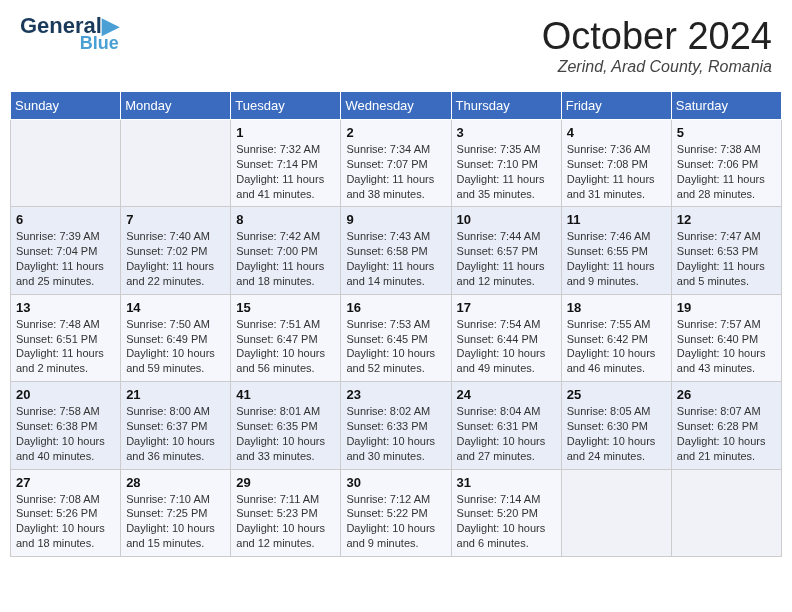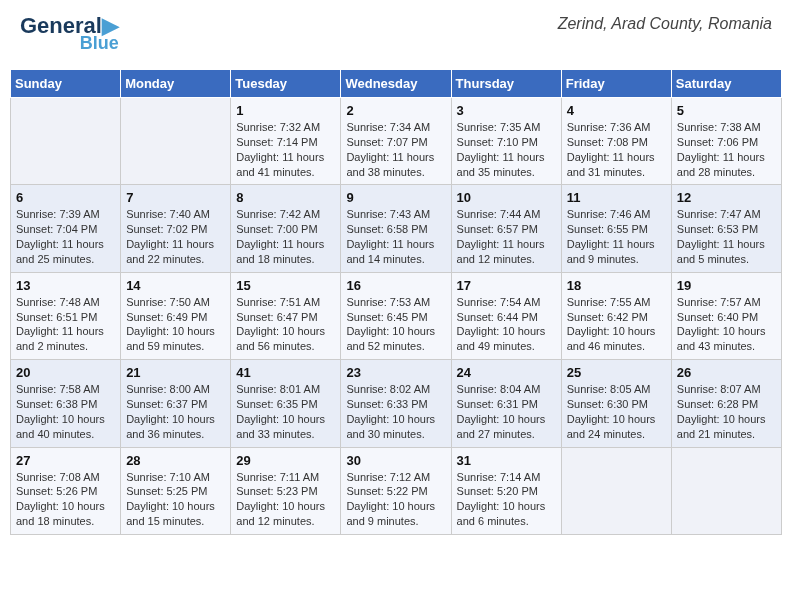--- a/index.html
+++ b/index.html
@@ -53,21 +53,21 @@
       width: 100%;
       border-collapse: collapse;
       font-size: 11px;
     }
     .calendar thead tr th {
       background-color: #3a6bbf;
       color: #fff;
       padding: 6px 4px;
       text-align: left;
       font-size: 13px;
-      font-weight: bold;
+      font-weight: normal;
       border: 1px solid #fff;
     }
     .calendar tbody tr {
       border-bottom: 1px solid #ddd;
     }
     .calendar tbody tr:nth-child(odd) {
       background-color: #f5f7fc;
     }
     .calendar tbody tr:nth-child(even) {
       background-color: #e8edf7;
@@ -99,20 +99,21 @@
 <body>
 
 <div class="header">
   <div class="logo">
     <div class="logo-line">
       <span class="logo-text">General<span>▶</span></span>
     </div>
     <div style="font-size:18px;font-weight:bold;color:#4a9fd4;margin-top:-4px;">Blue</div>
   </div>
   <div class="title-block">
+    <h1>October 2024</h1>
     <h2>Zerind, Arad County, Romania</h2>
   </div>
 </div>
 
 <table class="calendar">
   <thead>
     <tr>
     <th>Sunday</th>
         <th>Monday</th>
         <th>Tuesday</th>
@@ -347,21 +348,21 @@
         <div class="day-info">
           <span>Sunrise: 7:08 AM</span><br>
           <span>Sunset: 5:26 PM</span><br>
           <span>Daylight: 10 hours and 18 minutes.</span>
         </div>
         </td>
         <td>
           <span class="day-number">28</span>
         <div class="day-info">
           <span>Sunrise: 7:10 AM</span><br>
-          <span>Sunset: 5:25 PM</span><br>
+          <span>Sunset: 7:25 PM</span><br>
           <span>Daylight: 10 hours and 15 minutes.</span>
         </div>
         </td>
         <td>
           <span class="day-number">29</span>
         <div class="day-info">
           <span>Sunrise: 7:11 AM</span><br>
           <span>Sunset: 5:23 PM</span><br>
           <span>Daylight: 10 hours and 12 minutes.</span>
         </div>

